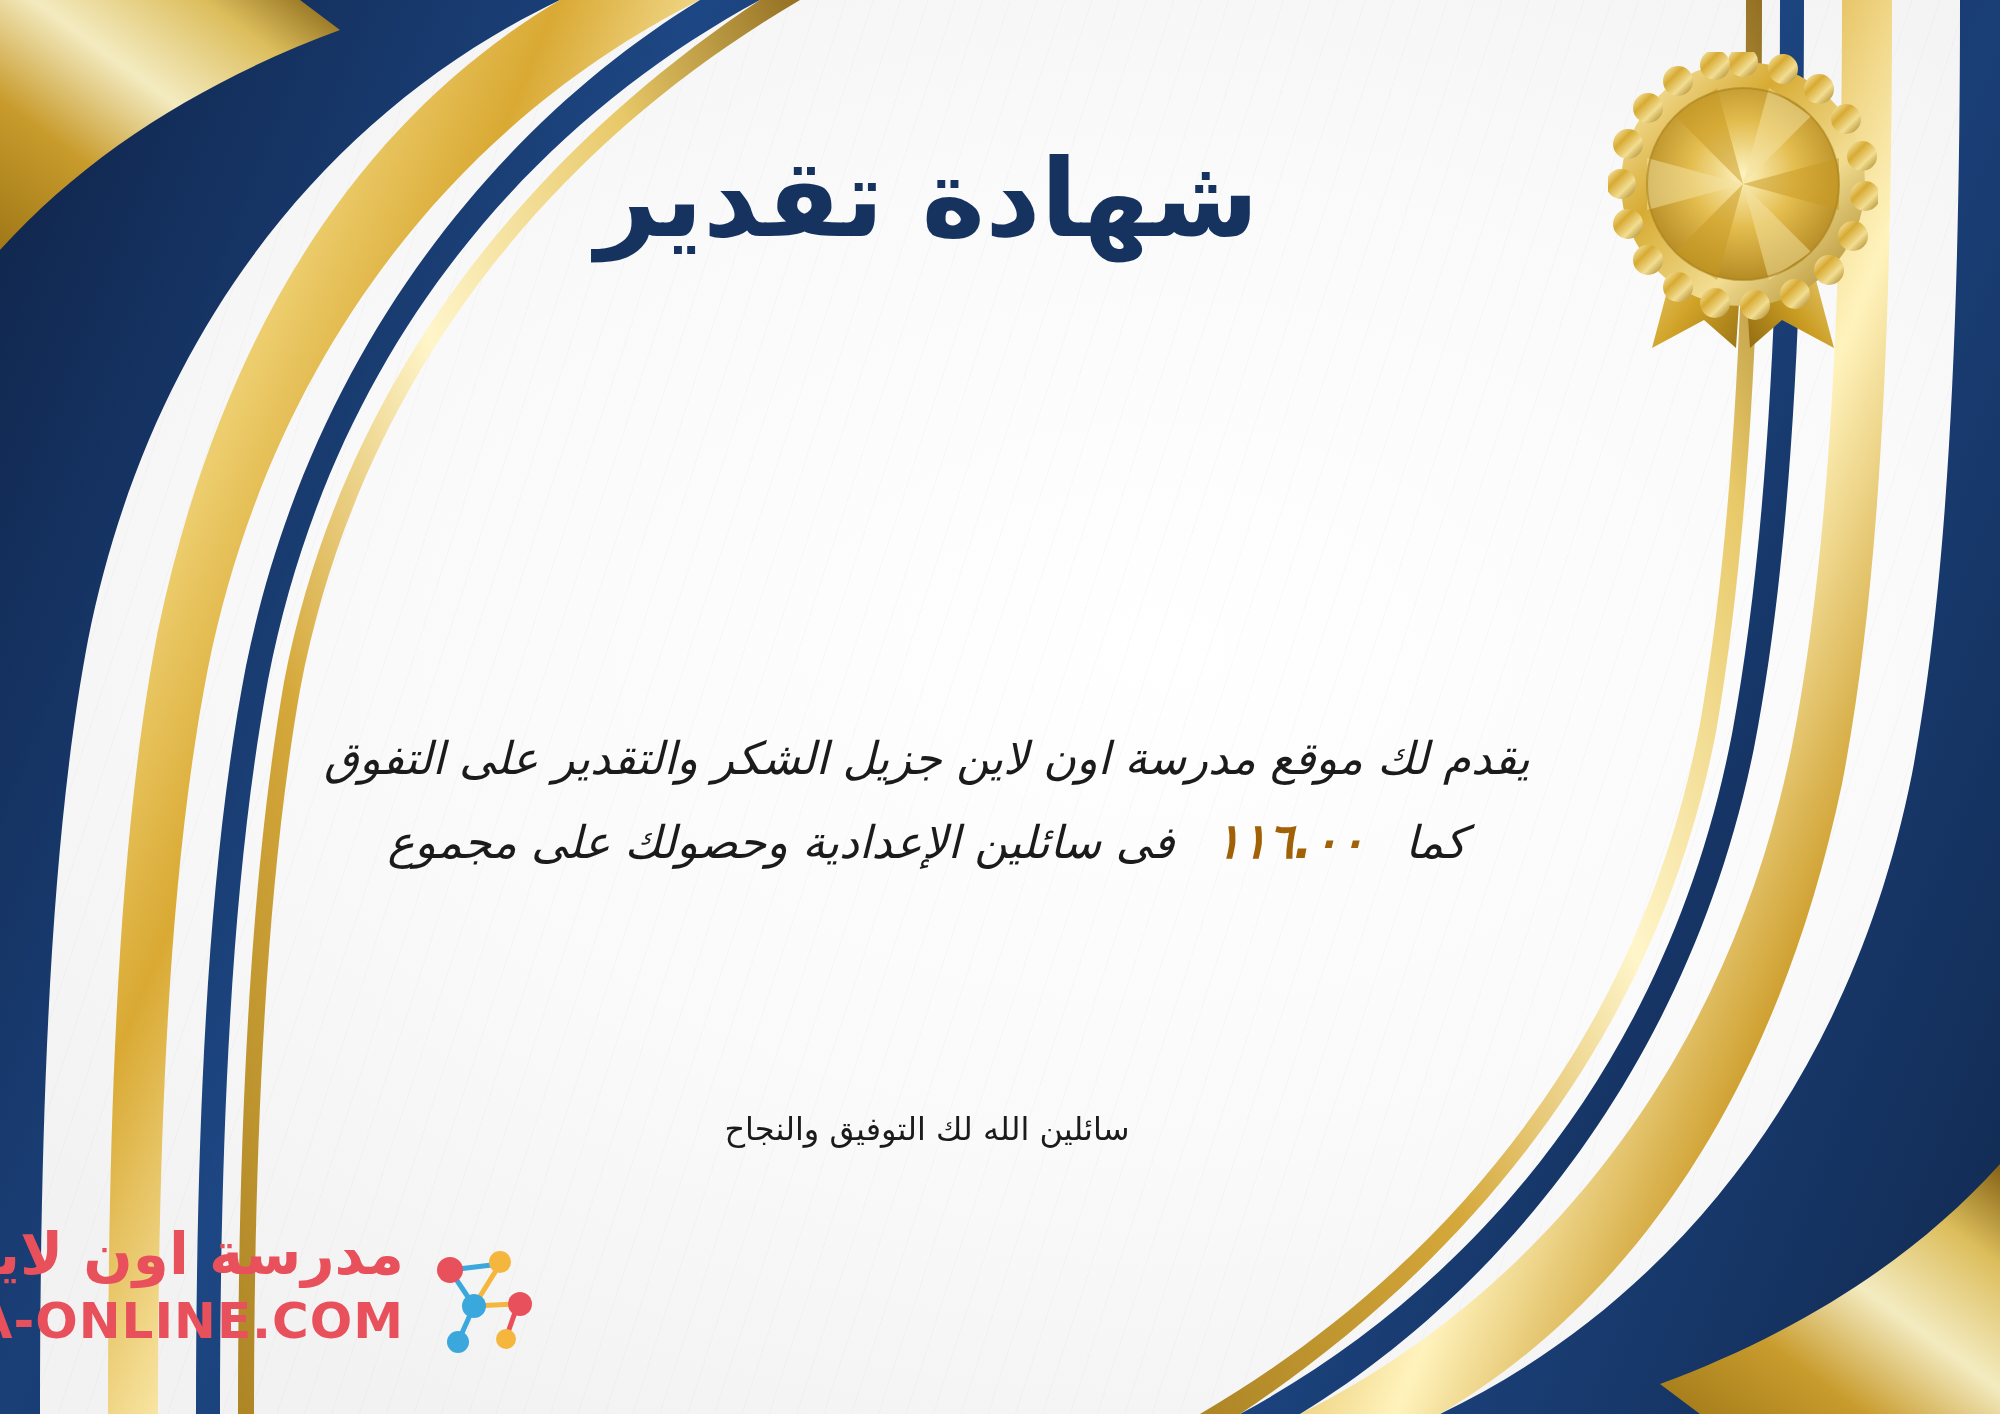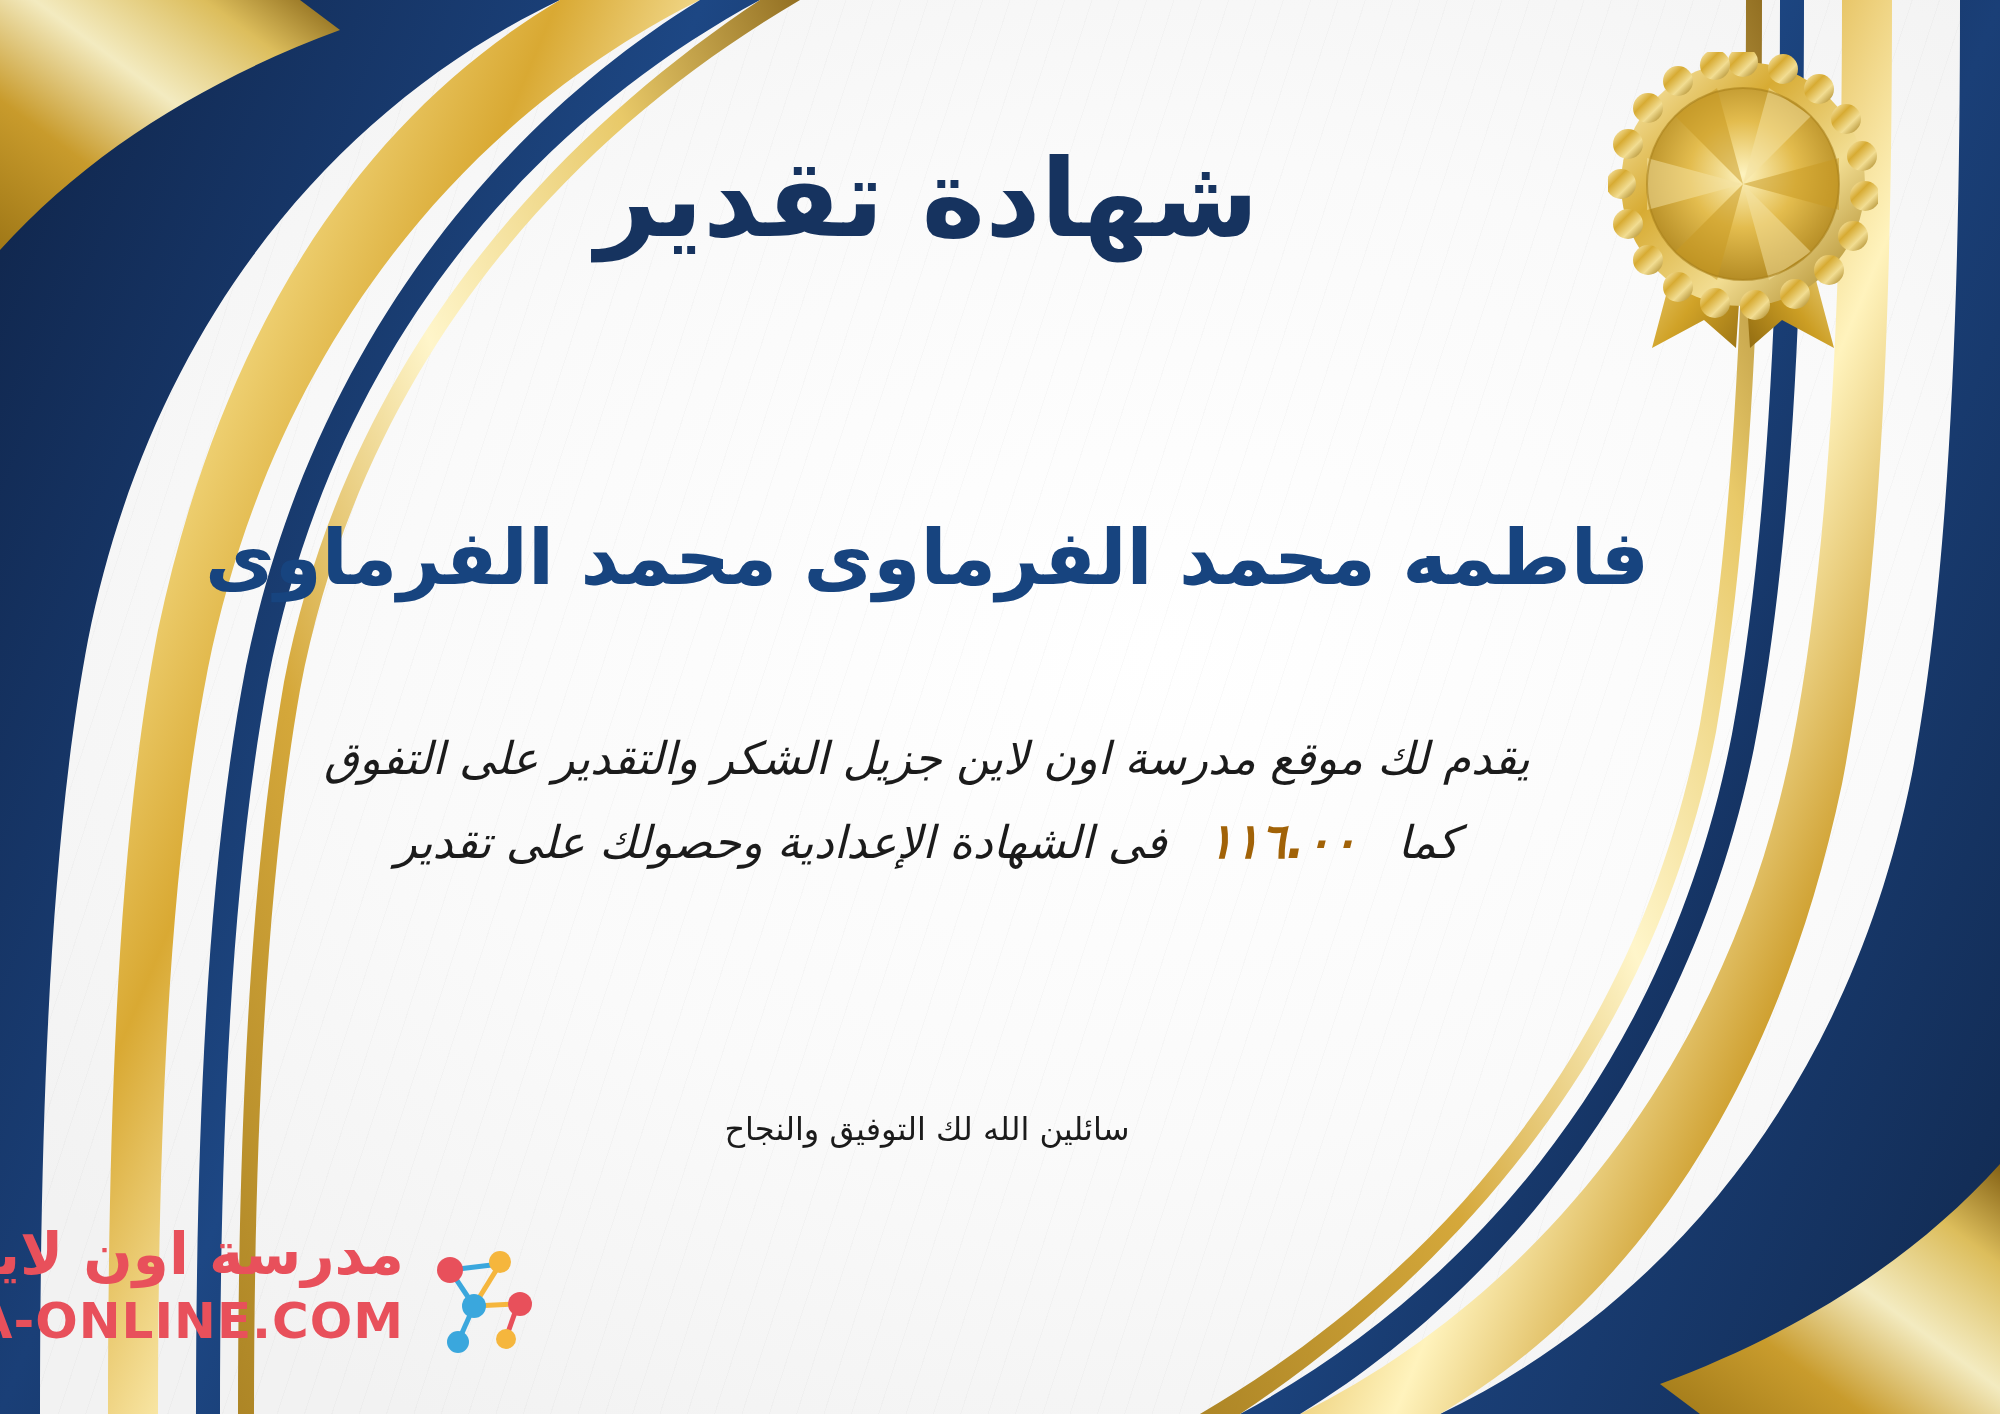--- a/index.html
+++ b/index.html
@@ -275,28 +275,27 @@
         <path d="M0,0 L26,-96 L68,-68 Z" fill="#f5e3a4"></path>
       </g>
       <circle r="96" fill="none" stroke="#a9801a" stroke-width="2" opacity="0.6"></circle>
     </g>
   </svg>
 
   <div class="content">
 
     <div class="cert-title">شهادة تقدير</div>
 
-    <div class="student-name">فاطمه محمد الفرماوى محمد الفرماوى</div>
 
     <div class="body-text">
       <span class="body-line">يقدم لك موقع مدرسة اون لاين جزيل الشكر  والتقدير على التفوق</span>
       <span class="body-line">
         <span>كما</span>
         <span class="score">١١٦.٠٠</span>
-        <span>فى الشهادة الإعدادية وحصولك على تقدير</span>
+        <span>فى سائلين الإعدادية وحصولك على مجموع</span>
       </span>
     </div>
 
     <div class="closing">سائلين الله لك التوفيق  والنجاح</div>
   </div>
 
   <div class="brand">
     <div class="brand-name">مدرسة اون لاين</div>
     <div class="brand-url">MADRSA-ONLINE.COM</div>
     <svg class="brand-mark" viewBox="0 0 140 130">

